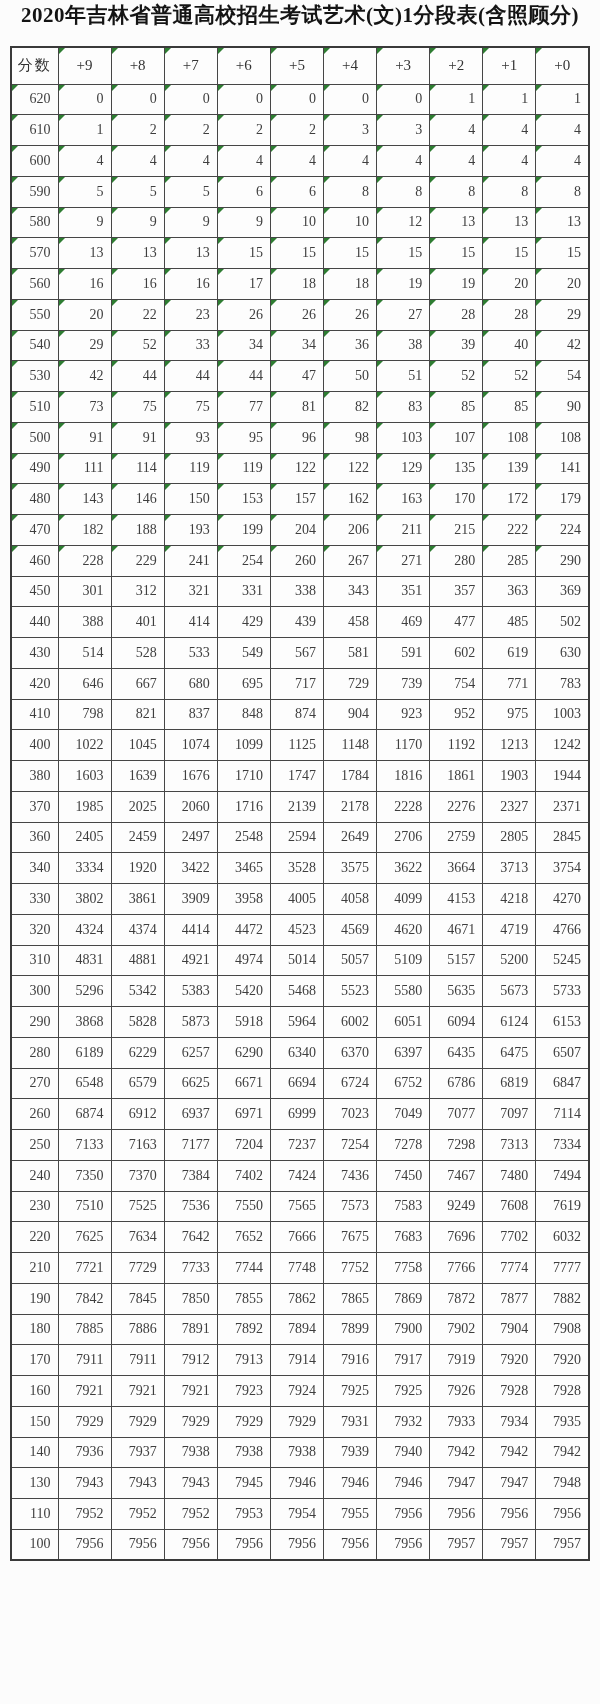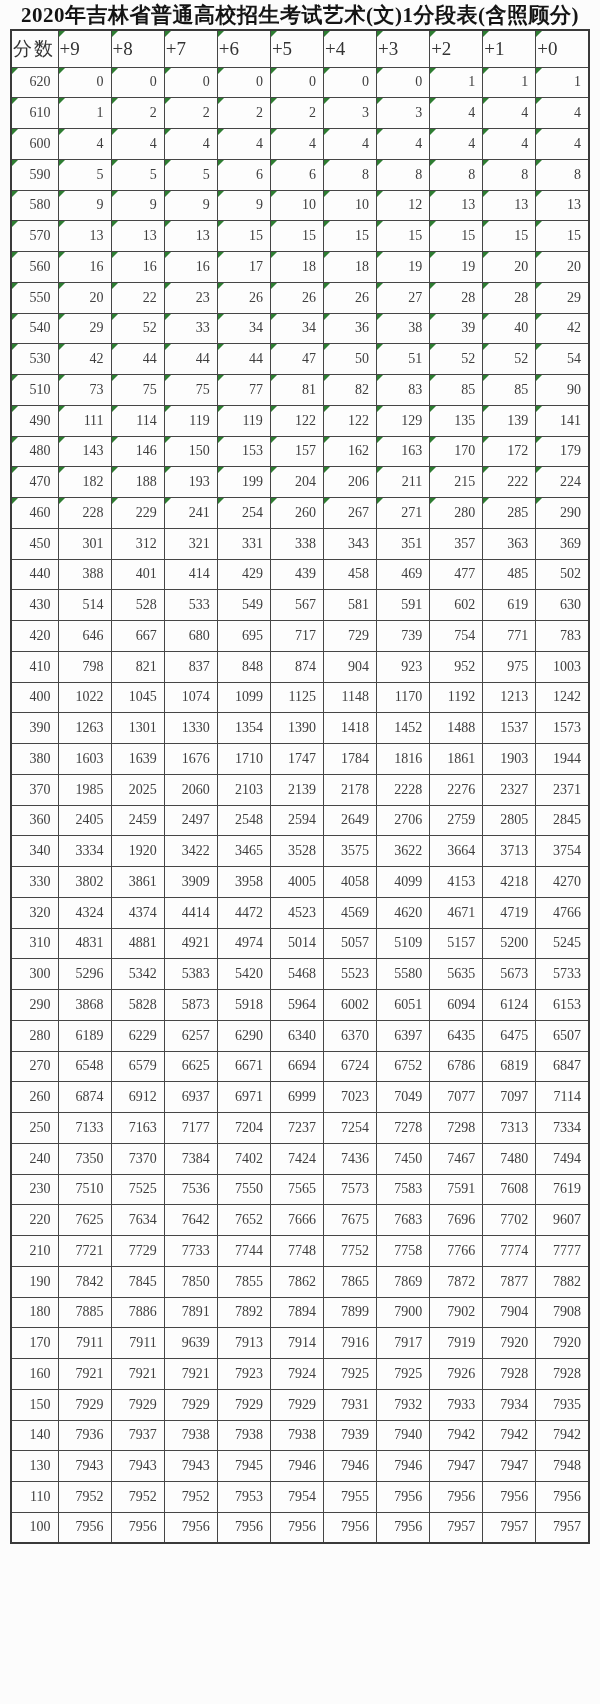--- a/index.html
+++ b/index.html
@@ -9,40 +9,40 @@
     --title:#141414;
     --bg:#fcfcfc;
   }
   html,body{margin:0;padding:0;}
   body{
     width:600px;height:1704px;background:var(--bg);
     font-family:"Liberation Serif","DejaVu Serif",serif;
     color:var(--text);
   }
   .page-title{
-    margin:0;padding:2px 0 1px;
+    margin:0;padding:2px 0 18px;
     text-align:center;font-weight:bold;font-size:21px;
     color:var(--title);letter-spacing:0.5px;line-height:26px;
   }
   table.score-table{
     border-collapse:collapse;table-layout:fixed;
     width:580px;margin:0 auto;
     border:2px solid #3a3a3a;
     background:#fdfdfd;
   }
   th,td{
     border:1.4px solid var(--border);
     position:relative;overflow:hidden;
     vertical-align:middle;
     font-weight:normal;
   }
   thead tr{height:37px;}
   tbody tr{height:30.75px;}
   col.score-col{width:47px;}
-  th{font-size:19px;text-align:left;color:#333;}
+  th{font-size:15px;text-align:center;color:#333;}
   th.score-head{letter-spacing:2px;}
   td{font-size:14px;text-align:right;padding-right:7px;color:var(--text);}
   .flag::before{
     content:"";position:absolute;top:0;left:0;
     width:0;height:0;
     border-top:6px solid var(--flag-green);
     border-right:6px solid transparent;
   }
 </style>
 </head>
@@ -208,20 +208,33 @@
           <td class="flag">75</td>
           <td class="flag">77</td>
           <td class="flag">81</td>
           <td class="flag">82</td>
           <td class="flag">83</td>
           <td class="flag">85</td>
           <td class="flag">85</td>
           <td class="flag">90</td>
         </tr>
         <tr>
+          <td class="flag">500</td>
+          <td class="flag">91</td>
+          <td class="flag">91</td>
+          <td class="flag">93</td>
+          <td class="flag">95</td>
+          <td class="flag">96</td>
+          <td class="flag">98</td>
+          <td class="flag">103</td>
+          <td class="flag">107</td>
+          <td class="flag">108</td>
+          <td class="flag">108</td>
+        </tr>
+        <tr>
           <td class="flag">490</td>
           <td class="flag">111</td>
           <td class="flag">114</td>
           <td class="flag">119</td>
           <td class="flag">119</td>
           <td class="flag">122</td>
           <td class="flag">122</td>
           <td class="flag">129</td>
           <td class="flag">135</td>
           <td class="flag">139</td>
@@ -338,51 +351,38 @@
           <td class="">1074</td>
           <td class="">1099</td>
           <td class="">1125</td>
           <td class="">1148</td>
           <td class="">1170</td>
           <td class="">1192</td>
           <td class="">1213</td>
           <td class="">1242</td>
         </tr>
         <tr>
-          <td class="">390</td>
-          <td class="">1263</td>
-          <td class="">1301</td>
-          <td class="">1330</td>
-          <td class="">1354</td>
-          <td class="">1390</td>
-          <td class="">1418</td>
-          <td class="">1452</td>
-          <td class="">1488</td>
-          <td class="">1537</td>
-          <td class="">1573</td>
-        </tr>
-        <tr>
           <td class="">380</td>
           <td class="">1603</td>
           <td class="">1639</td>
           <td class="">1676</td>
           <td class="">1710</td>
           <td class="">1747</td>
           <td class="">1784</td>
           <td class="">1816</td>
           <td class="">1861</td>
           <td class="">1903</td>
           <td class="">1944</td>
         </tr>
         <tr>
           <td class="">370</td>
           <td class="">1985</td>
           <td class="">2025</td>
           <td class="">2060</td>
-          <td class="">2103</td>
+          <td class="">1716</td>
           <td class="">2139</td>
           <td class="">2178</td>
           <td class="">2228</td>
           <td class="">2276</td>
           <td class="">2327</td>
           <td class="">2371</td>
         </tr>
         <tr>
           <td class="">360</td>
           <td class="">2405</td>
@@ -541,36 +541,36 @@
         </tr>
         <tr>
           <td class="">230</td>
           <td class="">7510</td>
           <td class="">7525</td>
           <td class="">7536</td>
           <td class="">7550</td>
           <td class="">7565</td>
           <td class="">7573</td>
           <td class="">7583</td>
-          <td class="">7591</td>
+          <td class="">9249</td>
           <td class="">7608</td>
           <td class="">7619</td>
         </tr>
         <tr>
           <td class="">220</td>
           <td class="">7625</td>
           <td class="">7634</td>
           <td class="">7642</td>
           <td class="">7652</td>
           <td class="">7666</td>
           <td class="">7675</td>
           <td class="">7683</td>
           <td class="">7696</td>
           <td class="">7702</td>
-          <td class="">9607</td>
+          <td class="">6032</td>
         </tr>
         <tr>
           <td class="">210</td>
           <td class="">7721</td>
           <td class="">7729</td>
           <td class="">7733</td>
           <td class="">7744</td>
           <td class="">7748</td>
           <td class="">7752</td>
           <td class="">7758</td>
@@ -601,21 +601,21 @@
           <td class="">7899</td>
           <td class="">7900</td>
           <td class="">7902</td>
           <td class="">7904</td>
           <td class="">7908</td>
         </tr>
         <tr>
           <td class="">170</td>
           <td class="">7911</td>
           <td class="">7911</td>
-          <td class="">9639</td>
+          <td class="">7912</td>
           <td class="">7913</td>
           <td class="">7914</td>
           <td class="">7916</td>
           <td class="">7917</td>
           <td class="">7919</td>
           <td class="">7920</td>
           <td class="">7920</td>
         </tr>
         <tr>
           <td class="">160</td>

